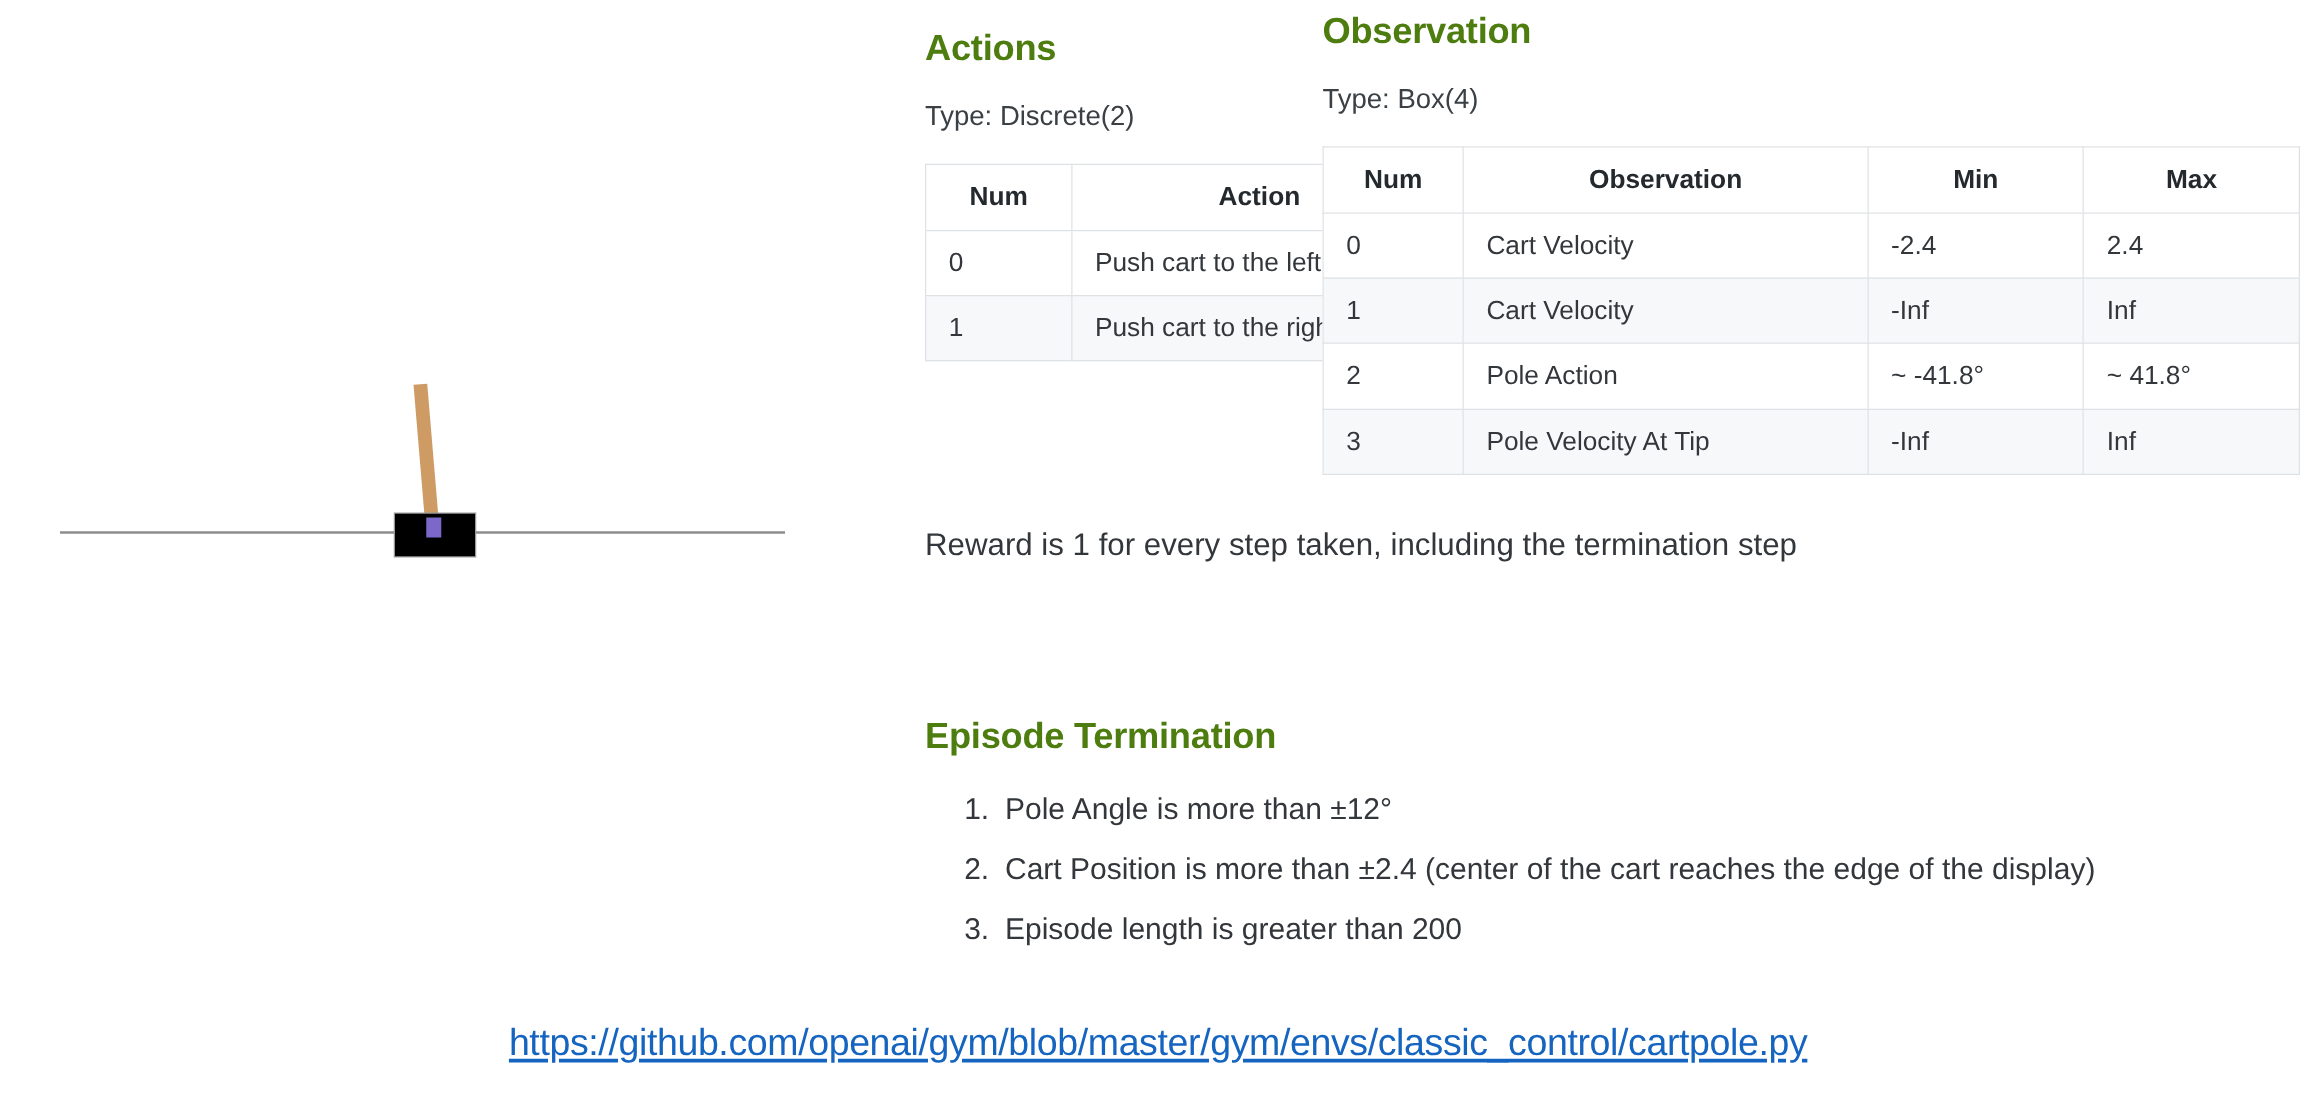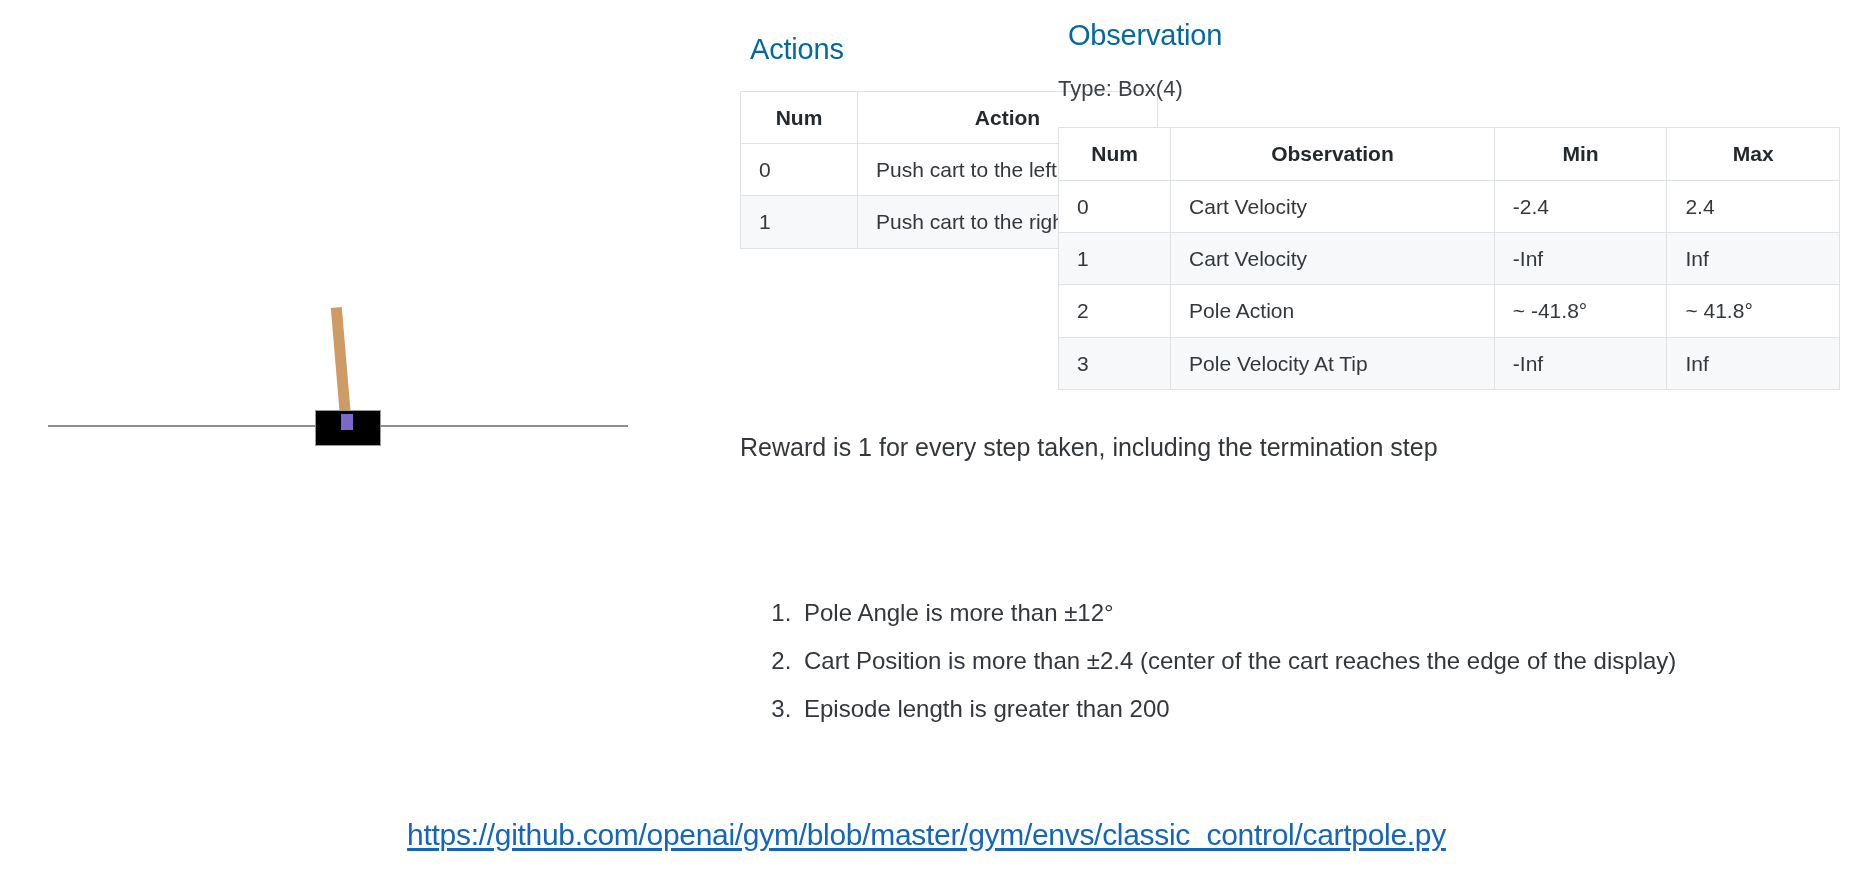--- a/index.html
+++ b/index.html
@@ -90,36 +90,36 @@
     width: 1113px;
   }
   .block-termination {
     position: absolute;
     left: 0px;
     top: 572px;
     width: 1113px;
   }
 
   h2.section-heading {
-    margin: 10px;
+    margin: 0;
     font-size: 29px;
-    font-weight: normal;
+    font-weight: bold;
     letter-spacing: -0.2px;
-    color: #0369a1;
+    color: #4d7c0f;
     line-height: 1.2;
   }
   p.type-line {
     margin: 22px 0 0 0;
     font-size: 22px;
     font-weight: normal;
     color: #3b4045;
     line-height: 1.3;
   }
   p.body-text {
-    margin: 23px 0 0 0;
+    margin: 12px 0 0 0;
     font-size: 25px;
     font-weight: normal;
     color: #33373b;
     line-height: 1.35;
   }
 
   table.md-table {
     border-collapse: collapse;
     margin-top: 24px;
     background: #ffffff;
@@ -199,20 +199,21 @@
   <div id="track-line"></div>
   <div id="pole-stick"></div>
   <div id="cart-body"></div>
   <div id="pole-axle"></div>
 </div>
 
 <div id="docs">
 
   <div class="col-actions">
     <h2 class="section-heading">Actions</h2>
+    <p class="type-line">Type: Discrete(2)</p>
     <table class="md-table" id="actions-table">
       <thead>
         <tr>
           <th>Num</th>
           <th>Action</th>
         </tr>
       </thead>
       <tbody>
         <tr>
           <td>0</td>
@@ -265,20 +266,21 @@
         </tr>
       </tbody>
     </table>
   </div>
 
   <div class="block-reward">
     <p class="body-text">Reward is 1 for every step taken, including the termination step</p>
   </div>
 
   <div class="block-termination">
+    <h2 class="section-heading">Episode Termination</h2>
     <ol class="termination-list">
       <li>Pole Angle is more than ±12°</li>
       <li>Cart Position is more than ±2.4 (center of the cart reaches the edge of the display)</li>
       <li>Episode length is greater than 200</li>
     </ol>
   </div>
 
 </div>
 
 <div id="source-link-row">

